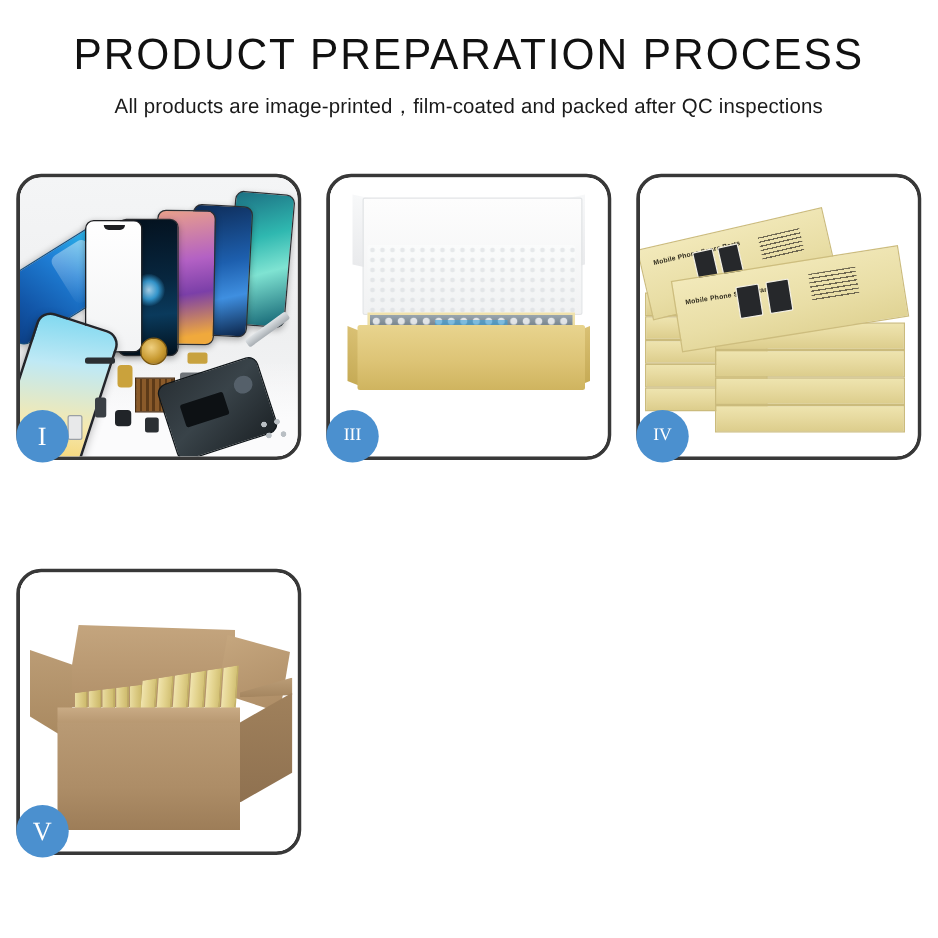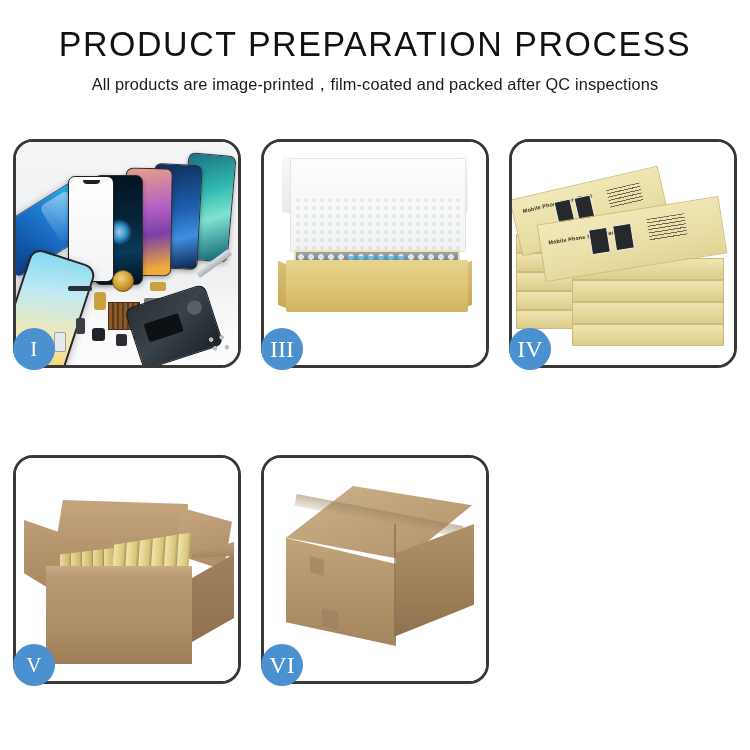--- a/index.html
+++ b/index.html
@@ -79,21 +79,21 @@
     border-radius: 50%;
     background: #4b90cf;
     color: #ffffff;
     font-family: "Liberation Serif", serif;
     font-size: 21px;
     line-height: 42px;
     text-align: center;
     letter-spacing: 0.5px;
     z-index: 6;
   }
-  .badge.wide { font-size: 24px; letter-spacing: 0px; }
+  .badge.wide { font-size: 14px; letter-spacing: 0px; }
 
   
   .p1-bg {
     position: absolute; inset: 0;
     background:
       linear-gradient(180deg,#f4f5f6 0%,#eeeff0 55%,#f7f7f8 100%);
   }
   .p1-bg::after{
     content:""; position:absolute; left:0; right:0; bottom:0; height:34%;
     background:linear-gradient(180deg,rgba(255,255,255,0) 0%, #fbfbfc 62%);
@@ -556,27 +556,14 @@
       </div>
 
       <div class="cartonV-rimR"></div>
       <div class="cartonV-rim"></div>
       <div class="cartonV-side"></div>
       <div class="cartonV-front"></div>
     </div>
     <div class="badge">V</div>
   </div>
 
-  <div class="panel">
-    <div class="panel-inner">
-      <div class="p6-bg"></div>
-      <div class="c6-top"></div>
-      <div class="c6-seam"></div>
-      <div class="c6-left"></div>
-      <div class="c6-right"></div>
-      <div class="c6-edge"></div>
-      <div class="c6-tapeA"></div>
-      <div class="c6-tapeB"></div>
-    </div>
-    <div class="badge wide">VI</div>
-  </div>
 
 </div>
 
 </body></html>

